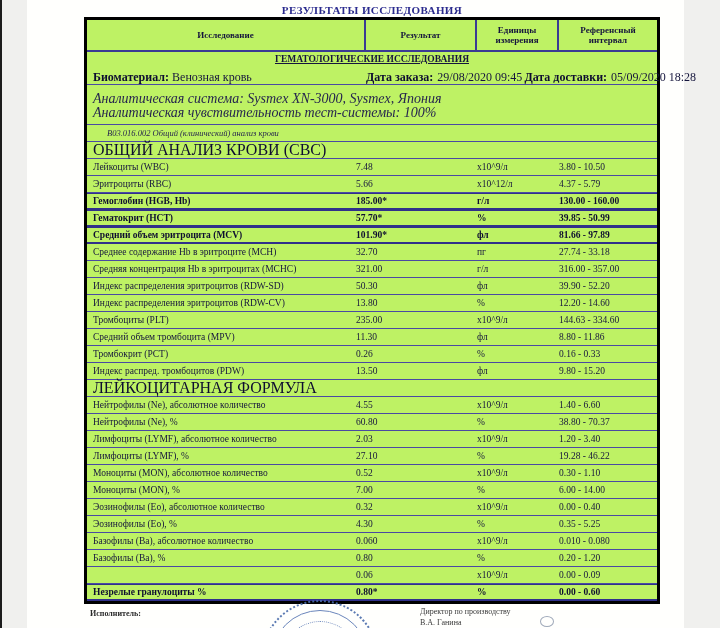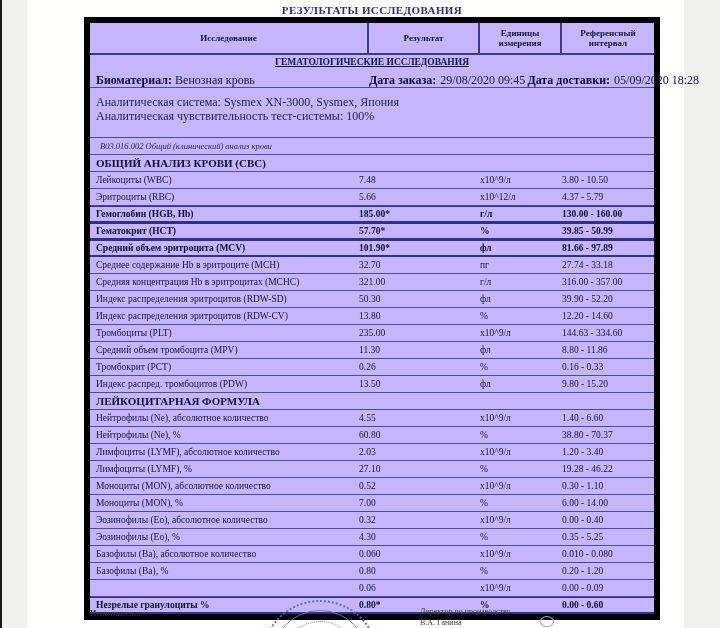--- a/index.html
+++ b/index.html
@@ -15,21 +15,21 @@
   .page { position:absolute; left:27px; top:0; width:657px; height:628px; background:#fffffd; }
 
   .doc-title {
     position:absolute; top:4px; left:84px; width:576px;
     text-align:center; font-size:11px; font-weight:bold;
     color:#2b2b8e; letter-spacing:.4px;
   }
 
   .lab-table {
     position:absolute; left:84px; top:17px; width:576px;
-    border:6px solid #000000; background:#c4b5fd;
+    border:3px solid #000000; background:#bef264;
   }
   .hdr-row { display:flex; height:32px; border-bottom:2px solid #3a3a94; }
   .hdr-cell {
     display:flex; align-items:center; justify-content:center;
     text-align:center; font-weight:bold; font-size:9px; line-height:10px;
     padding:0 4px;
   }
   .hdr-cell.c1 { width:279px; border-right:2px solid #3a3a94; }
   .hdr-cell.c2 { width:111px; border-right:2px solid #3a3a94; }
   .hdr-cell.c3 { width:82px;  border-right:2px solid #3a3a94; }
@@ -39,30 +39,30 @@
   .gem-row span { text-decoration: underline; }
 
   .bio-row { position:relative; height:18px; border-bottom:1px solid #4a4aa2; font-size:12px; }
   .bio-left { position:absolute; left:6px; top:3px; white-space:nowrap; }
   .bio-dates { position:absolute; left:279px; top:3px; white-space:nowrap; }
   .b { font-weight:bold; color:#0d0d30; }
   .bio-dates .val { margin:0 2px 0 4px; }
 
   .info-block {
     border-bottom:1px solid #4a4aa2;
-    padding:7px 6px 14px; font-size:12px;
+    padding:7px 6px 4px; font-style:italic; font-size:14px;
     line-height:14px; color:#26264e;
   }
   .code-row {
     height:17px; border-bottom:1px solid #4a4aa2;
-    padding:3px 10px; font-style:italic; font-size:8.5px; color:#26264e; line-height:11px;
+    padding:3px 20px; font-style:italic; font-size:8.5px; color:#26264e; line-height:11px;
   }
 
   .t-row { position:relative; height:17px; border-bottom:1px solid #4a4aa2; font-size:9.5px; }
-  .t-row.section { font-size:11px; font-weight:bold; color:#0d0d30; }
+  .t-row.section { font-size:16px; font-weight:normal; color:#0d0d30; }
   .t-row.abn { font-weight:bold; color:#0d0d30; border-bottom:2px solid #30308a; box-shadow: inset 0 1px 0 #30308a; }
   .c-label { position:absolute; left:6px; top:50%; transform:translateY(-50%); white-space:nowrap; }
   .c-result { position:absolute; left:269px; width:111px; text-align:left; top:50%; transform:translateY(-50%); }
   .c-units  { position:absolute; left:390px; width:82px;  top:50%; transform:translateY(-50%); }
   .c-ref    { position:absolute; left:472px; width:102px; text-align:left; top:50%; transform:translateY(-50%); }
 
   .executor { position:absolute; left:90px; top:609px; font-size:8px; font-weight:bold; color:#2a2a2a; }
   .director { position:absolute; left:420px; top:606px; font-size:8px; line-height:11px; color:#3a3a3a; }
 
   .stamp {

